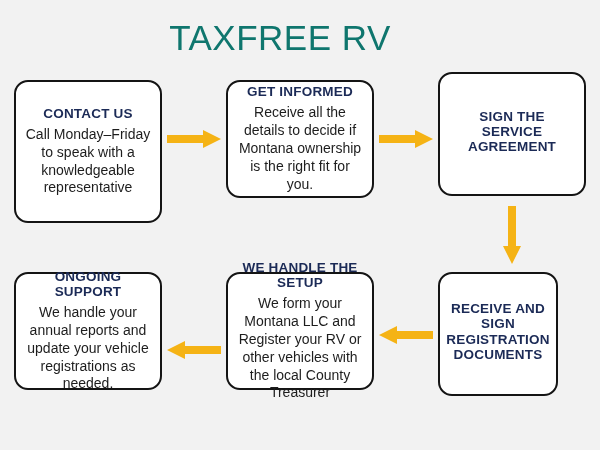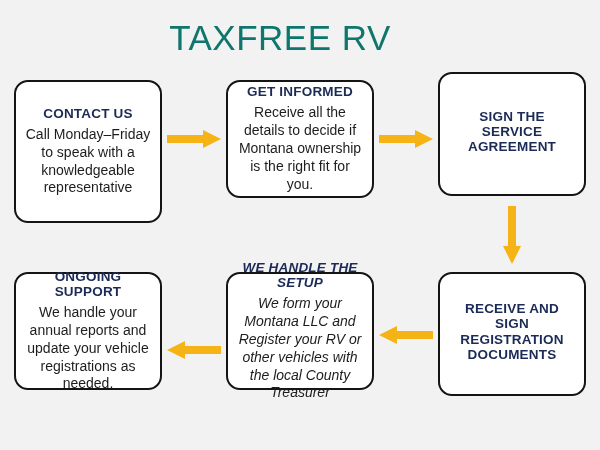--- a/index.html
+++ b/index.html
@@ -56,22 +56,22 @@
   .node-body {
     color: #1d1d1d;
     font-size: 14px;
     line-height: 1.28;
   }
 
   
   #node-contact   { left: 14px;  top: 80px;  width: 148px; height: 143px; }
   #node-informed  { left: 226px; top: 80px;  width: 148px; height: 118px; justify-content: center; }
   #node-sign      { left: 438px; top: 72px;  width: 148px; height: 124px; }
-  #node-receive   { left: 438px; top: 272px; width: 148px; height: 124px; }
-  #node-setup     { left: 226px; top: 272px; width: 148px; height: 118px; font-style: italic; }
+  #node-receive   { left: 438px; top: 272px; width: 120px; height: 124px; }
+  #node-setup     { left: 226px; top: 272px; width: 148px; height: 118px; }
   #node-ongoing   { left: 14px;  top: 272px; width: 148px; height: 118px; }
 
   
   .arrow {
     position: absolute;
   }
   .arrow svg { display: block; }
 </style>
 </head>
 <body>

